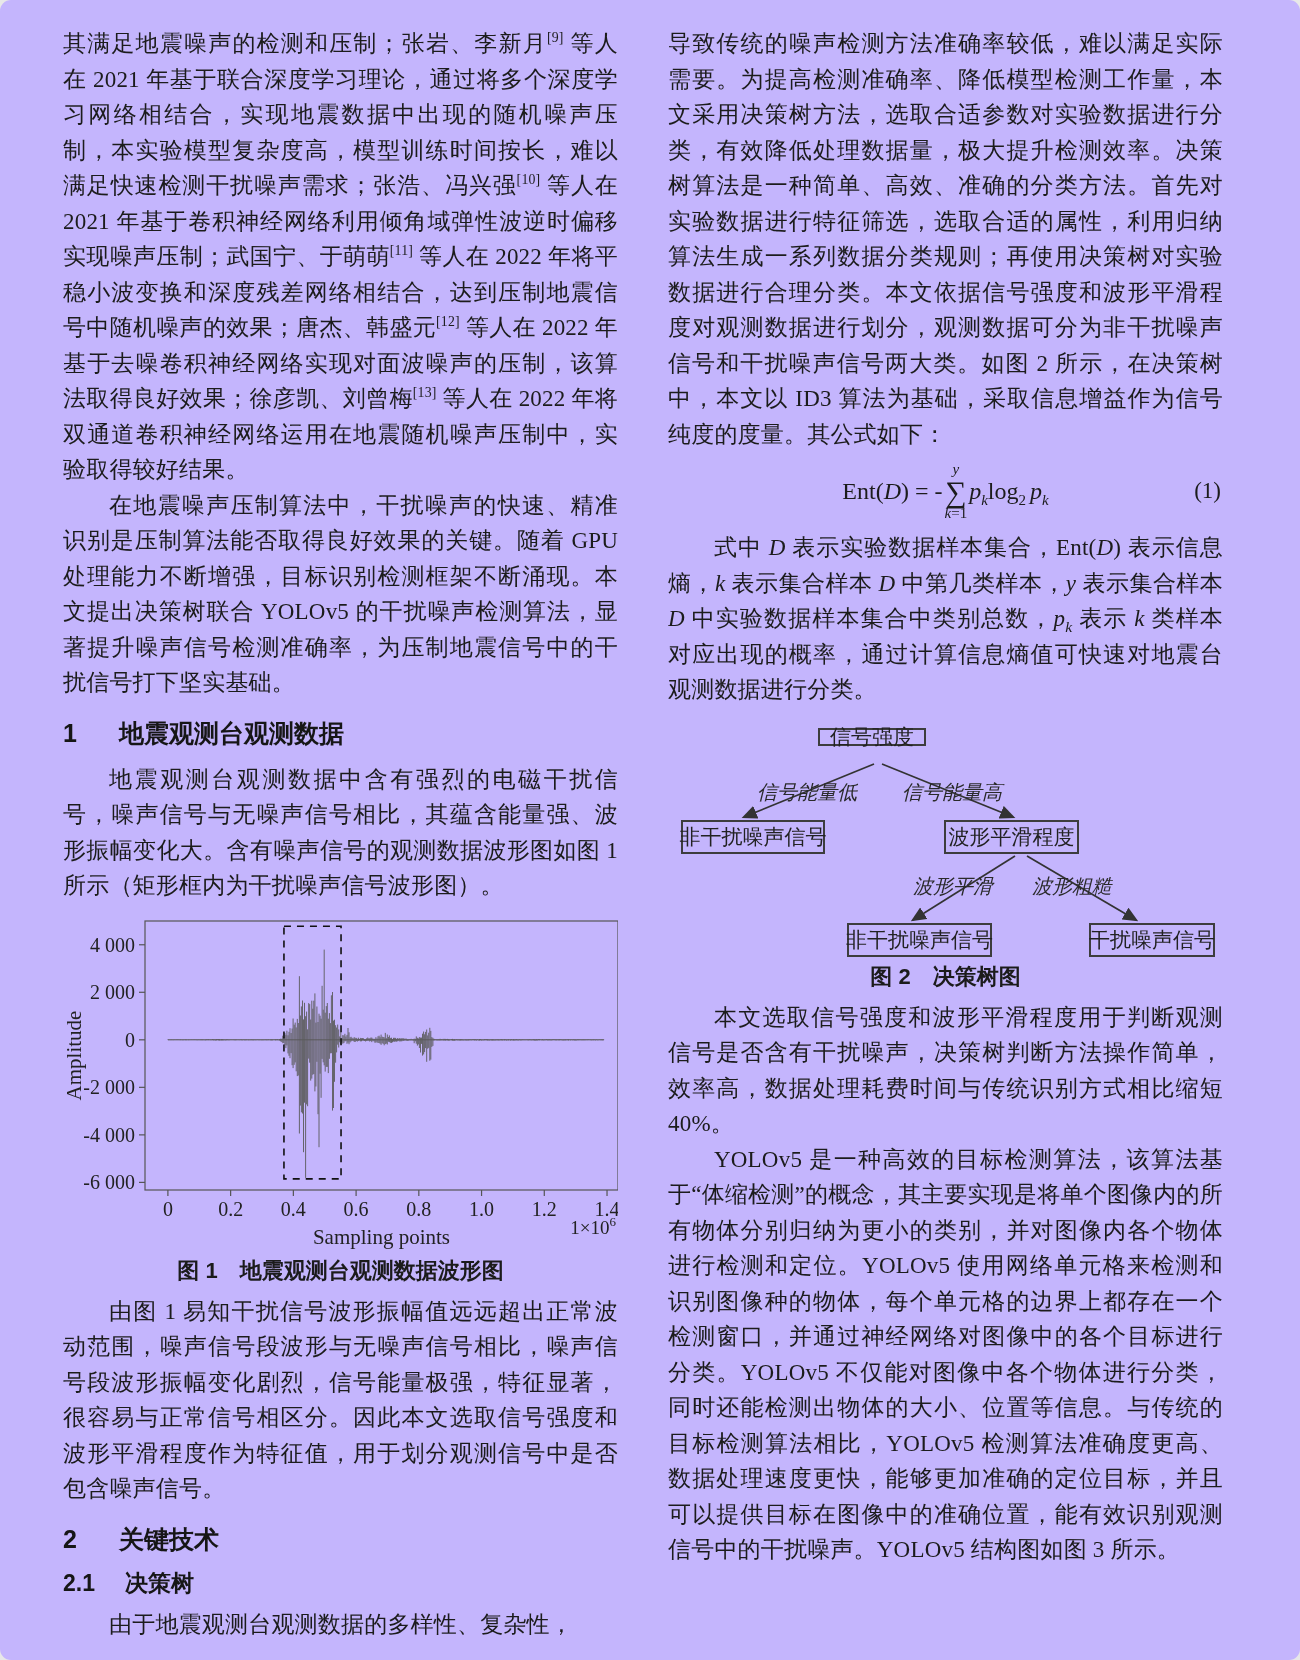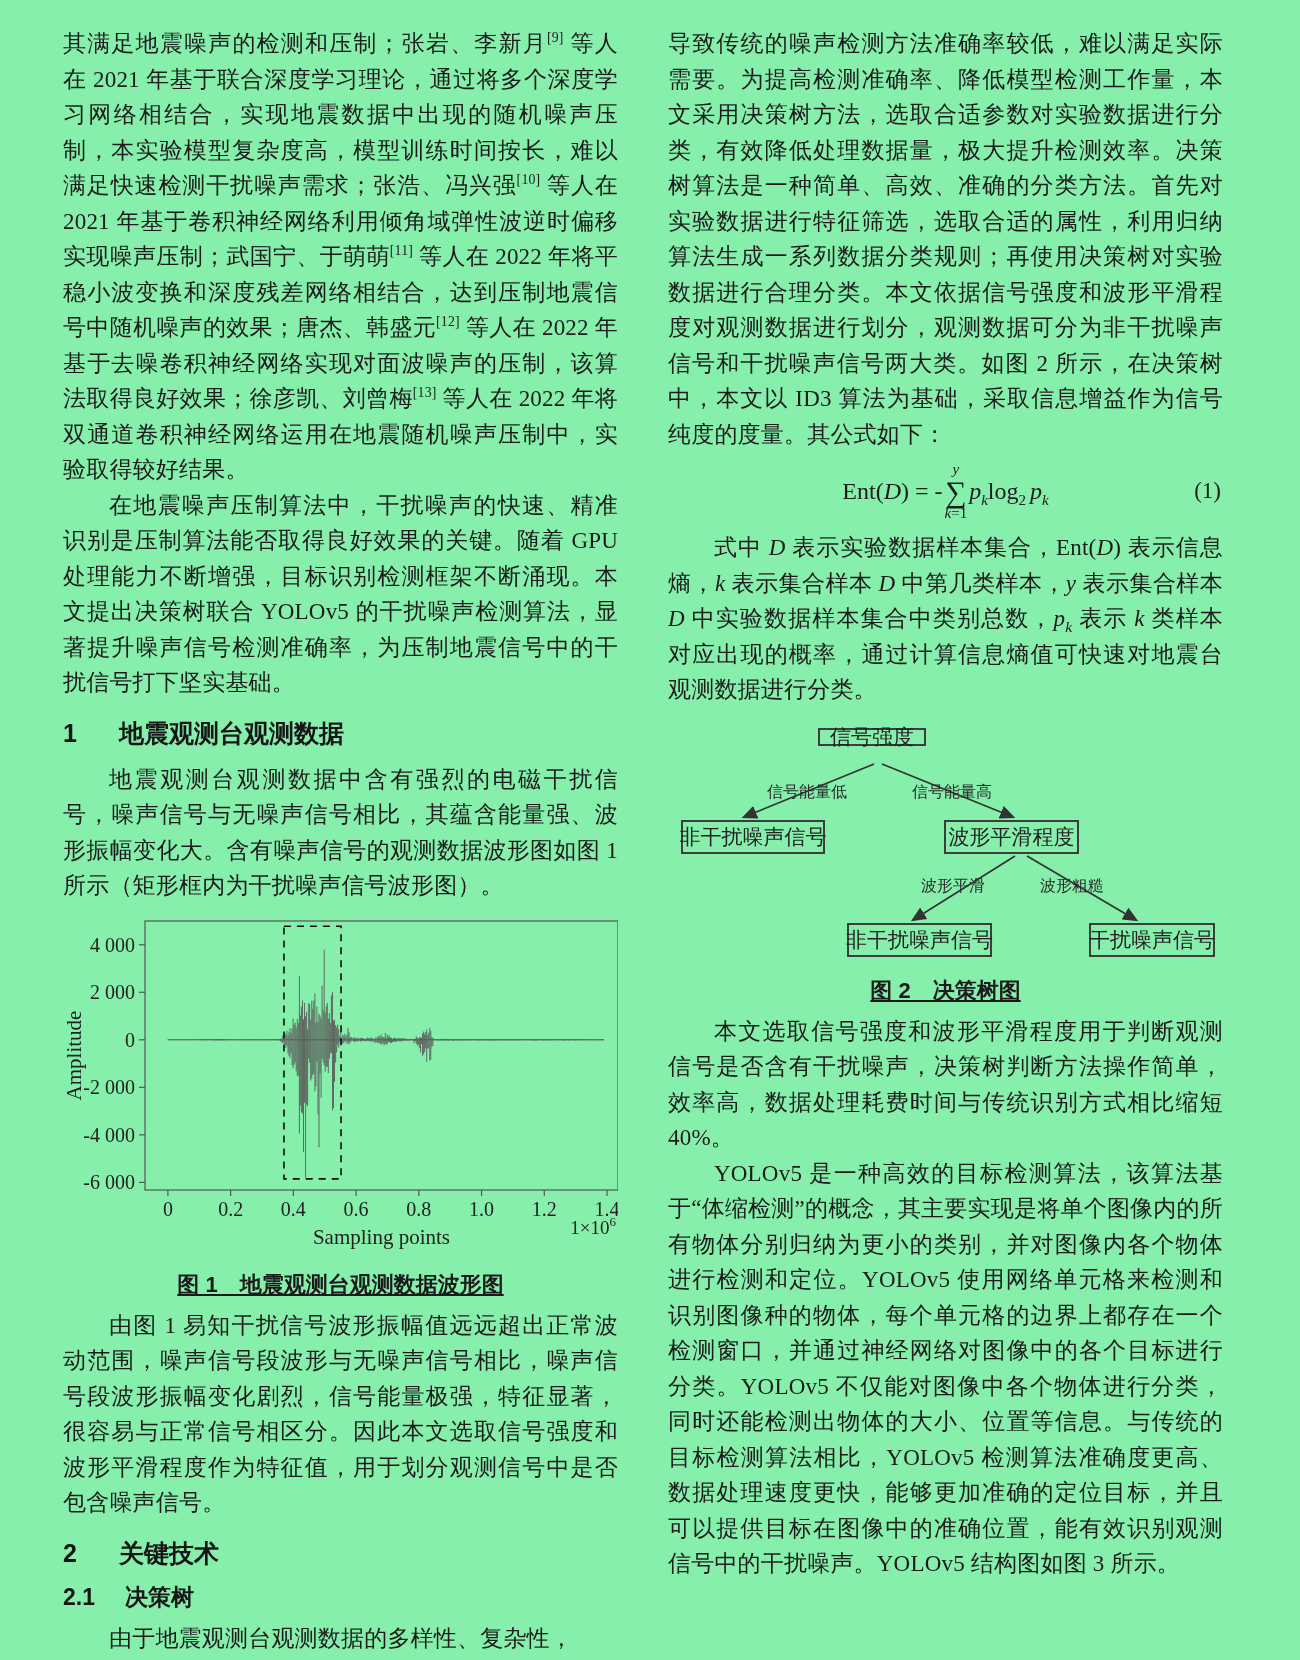--- a/index.html
+++ b/index.html
@@ -1,20 +1,21 @@
 <!DOCTYPE html>
 <html><head>
 <meta charset="utf-8">
 <style>
   html,body{margin:0;padding:0;}
   body{background:#e8e8e8;}
   .page{
     position:relative;width:1300px;height:1660px;margin:0 auto;
-    background:#86efac;color:#1c1c1c;overflow:hidden;
+    background:#c4b5fd;color:#1c1c1c;overflow:hidden;
     font-family:"Liberation Serif","DejaVu Serif",serif;
+    border-radius:11px;
   }
   .col{position:absolute;top:26px;width:555px;height:1634px;overflow:hidden;}
   .col-left{left:63px;}
   .col-right{left:668px;}
   .para{
     margin:0;font-size:23px;line-height:35.5px;text-align:justify;
     letter-spacing:0.2px;
   }
   .ind{text-indent:2em;}
   .run-sup{vertical-align:super;font-size:0.6em;line-height:0;}
@@ -26,21 +27,21 @@
     font-size:25px;font-weight:700;color:#161616;
   }
   h3.subsec{
     display:flex;align-items:baseline;gap:30px;margin:12px 0 8px 0;
     font-family:"Liberation Sans","DejaVu Sans",sans-serif;
     font-size:23px;font-weight:700;color:#161616;
   }
   .figure{margin:6px 0 4px 0;}
   .fig-caption{
     text-align:center;font-family:"Liberation Sans","DejaVu Sans",sans-serif;
-    font-weight:700;font-size:22px;color:#1b1b1b;margin:16px 0 8px 0;text-decoration:underline;
+    font-weight:700;font-size:22px;color:#1b1b1b;margin:2px 0 8px 0;
   }
   
   .formula{
     position:relative;display:flex;justify-content:center;align-items:center;
     height:74px;margin:2px 0;font-size:24px;
   }
   .f-row{display:inline-flex;align-items:center;}
   .f-var,.f-post i{font-style:italic;}
   .f-sigma-stack{display:inline-flex;flex-direction:column;align-items:center;line-height:1;margin:0 2px;}
   .f-over{font-size:15px;font-style:italic;margin-bottom:1px;}
@@ -52,21 +53,21 @@
   .f-post .f-p2{margin-left:4px;}
   .f-num{position:absolute;right:2px;top:50%;transform:translateY(-50%);font-size:23px;}
   
   .tree{position:relative;width:555px;height:246px;}
   .tree-node{
     position:absolute;border:2px solid #3d3d3d;box-sizing:border-box;
     display:flex;align-items:center;justify-content:center;
     font-size:21px;color:#222;background:transparent;white-space:nowrap;
   }
   .tree-edge-label{
-    position:absolute;transform:translate(-50%,-50%);font-size:16px;color:#2a2a2a;white-space:nowrap;
+    position:absolute;transform:translate(-50%,-50%);font-size:20px;color:#2a2a2a;white-space:nowrap;font-style:italic;
   }
   .tree-svg{position:absolute;left:0;top:0;}
 </style>
 </head>
 <body>
 
 <div class="page">
 
   <div class="col col-left">
     <p class="para"><span class="run-n">其满足地震噪声的检测和压制；张岩、李新月</span><span class="run-sup">[9]</span><span class="run-n"> 等人在 2021 年基于联合深度学习理论，通过将多个深度学习网络相结合，实现地震数据中出现的随机噪声压制，本实验模型复杂度高，模型训练时间按长，难以满足快速检测干扰噪声需求；张浩、冯兴强</span><span class="run-sup">[10]</span><span class="run-n"> 等人在 2021 年基于卷积神经网络利用倾角域弹性波逆时偏移实现噪声压制；武国宁、于萌萌</span><span class="run-sup">[11]</span><span class="run-n"> 等人在 2022 年将平稳小波变换和深度残差网络相结合，达到压制地震信号中随机噪声的效果；唐杰、韩盛元</span><span class="run-sup">[12]</span><span class="run-n"> 等人在 2022 年基于去噪卷积神经网络实现对面波噪声的压制，该算法取得良好效果；徐彦凯、刘曾梅</span><span class="run-sup">[13]</span><span class="run-n"> 等人在 2022 年将双通道卷积神经网络运用在地震随机噪声压制中，实验取得较好结果。</span></p>

